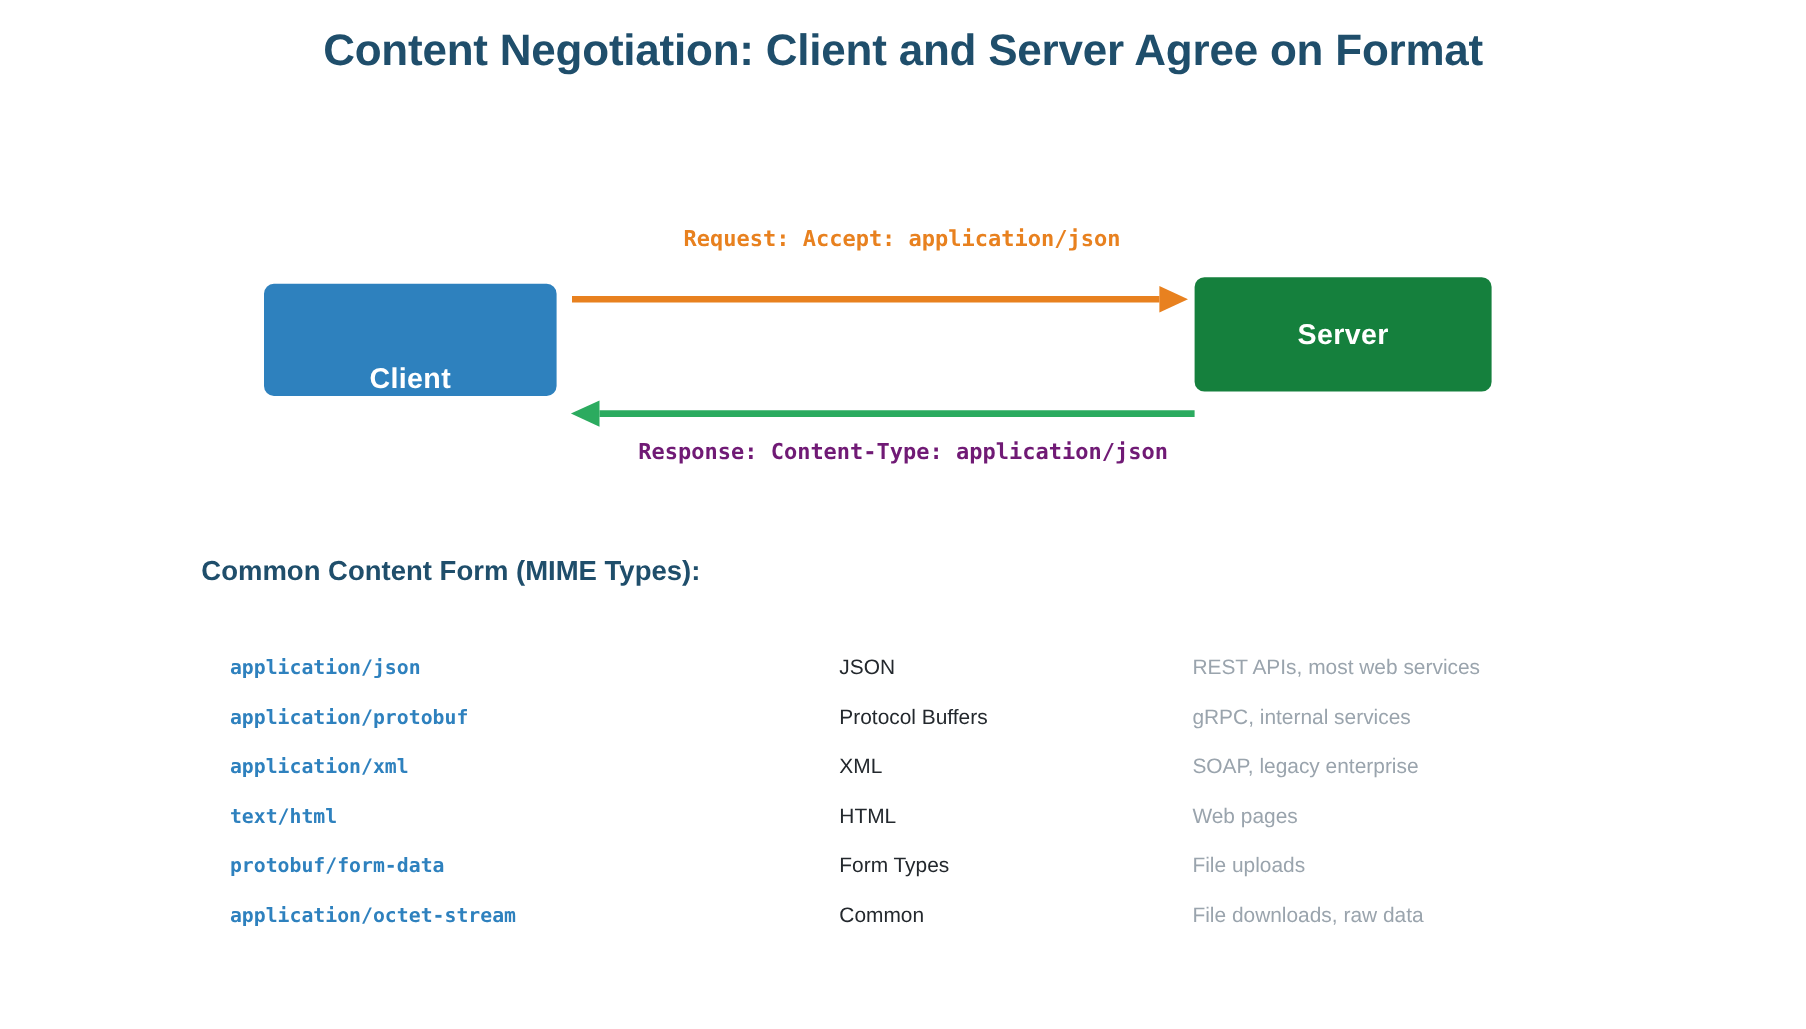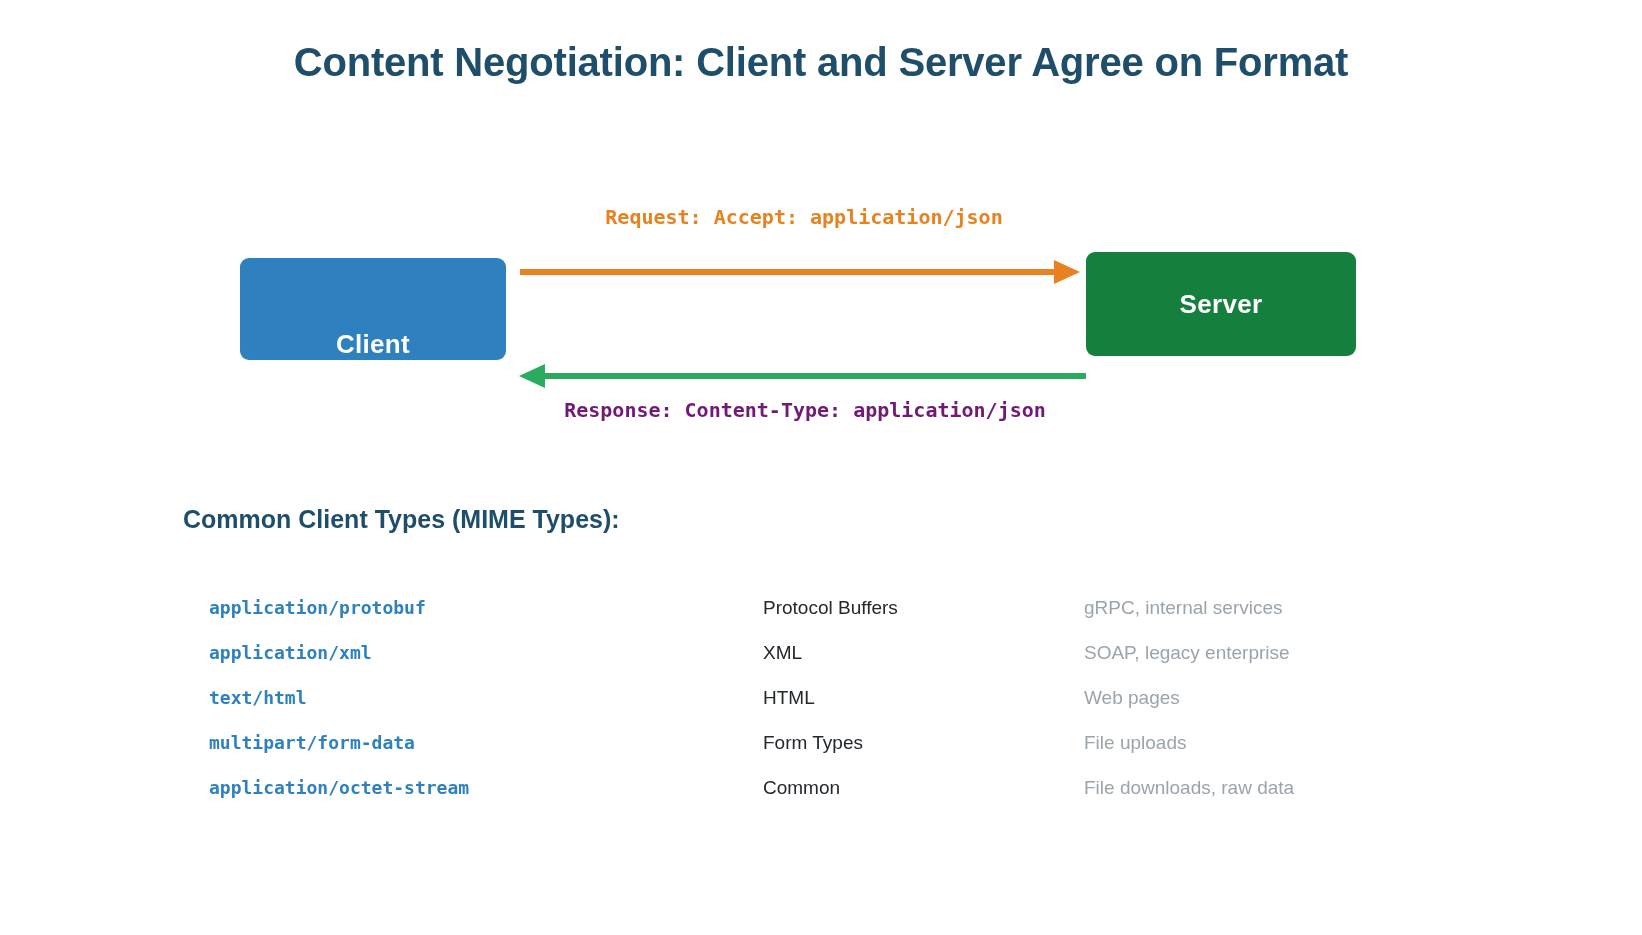--- a/index.html
+++ b/index.html
@@ -18,21 +18,21 @@
 
   .canvas {
     position: absolute;
     inset: 0;
   }
 
   
   .page-title {
     position: absolute;
     left: 0;
-    top: 40px;
+    top: 24px;
     width: 1642px;
     text-align: center;
     font-size: 40px;
     font-weight: bold;
     color: #1f4e6b;
     letter-spacing: -0.2px;
     white-space: nowrap;
   }
 
   
@@ -71,20 +71,21 @@
     background: #15803d;
   }
 
   
   .arrow-label {
     position: absolute;
     font-family: "DejaVu Sans Mono", "Liberation Mono", monospace;
     font-weight: bold;
     font-size: 20px;
     white-space: nowrap;
+    padding-left: 16px;
   }
   .label-request {
     left: 0;
     top: 205px;
     width: 1608px;
     text-align: center;
     color: #e8811f;
   }
   .label-response {
     left: 0;
@@ -181,45 +182,50 @@
       <span>Client</span>
     </div>
 
     <div class="node-box node-server">
       <span>Server</span>
     </div>
 
     <div class="arrow-label label-response">Response: Content-Type: application/json</div>
   </div>
 
-  <div class="section-heading">Common Client Types (MIME Types):</div>
+  <div class="section-heading">Common Content Form (MIME Types):</div>
 
   <div class="mime-table">
 
+    <div class="mime-row">
+      <span class="col-mime">application/json</span>
+      <span class="col-name">JSON</span>
+      <span class="col-usage">REST APIs, most web services</span>
+    </div>
 
     <div class="mime-row">
       <span class="col-mime">application/protobuf</span>
       <span class="col-name">Protocol Buffers</span>
       <span class="col-usage">gRPC, internal services</span>
     </div>
 
     <div class="mime-row">
       <span class="col-mime">application/xml</span>
       <span class="col-name">XML</span>
       <span class="col-usage">SOAP, legacy enterprise</span>
     </div>
 
     <div class="mime-row">
       <span class="col-mime">text/html</span>
       <span class="col-name">HTML</span>
       <span class="col-usage">Web pages</span>
     </div>
 
     <div class="mime-row">
-      <span class="col-mime">multipart/form-data</span>
+      <span class="col-mime">protobuf/form-data</span>
       <span class="col-name">Form Types</span>
       <span class="col-usage">File uploads</span>
     </div>
 
     <div class="mime-row">
       <span class="col-mime">application/octet-stream</span>
       <span class="col-name">Common</span>
       <span class="col-usage">File downloads, raw data</span>
     </div>
 

